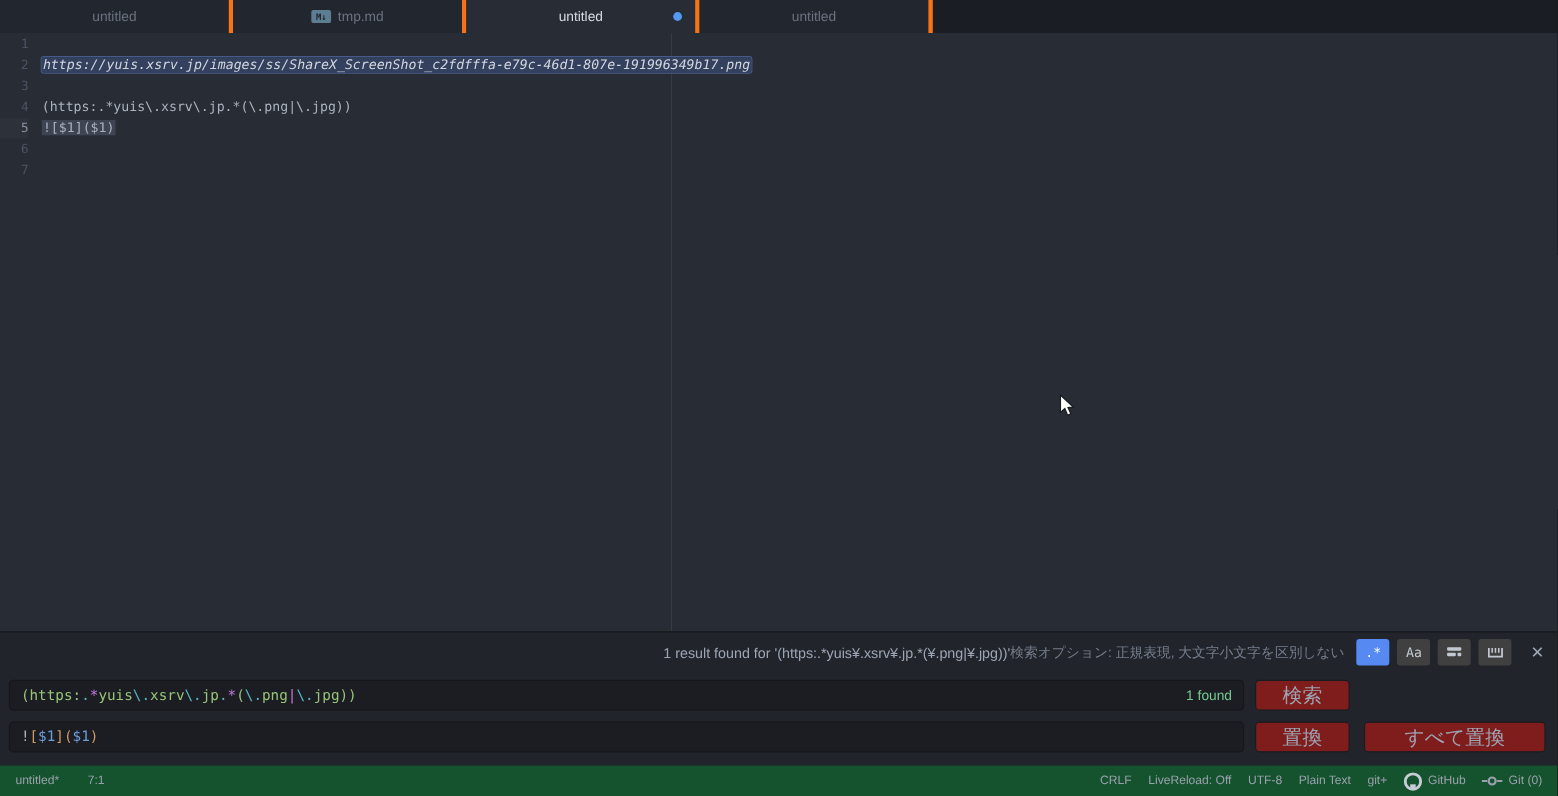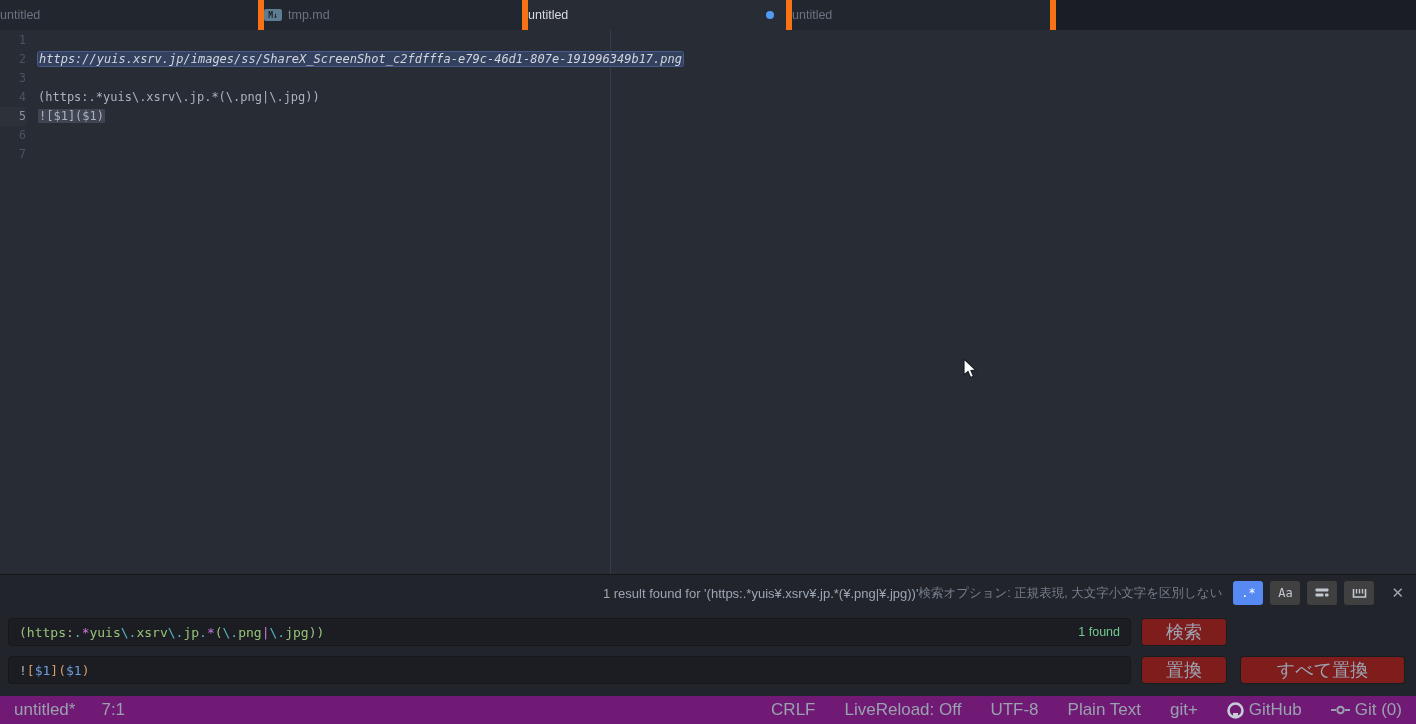--- a/index.html
+++ b/index.html
@@ -4,22 +4,22 @@
 <style>
   * { margin:0; padding:0; box-sizing:border-box; }
   html,body { background:#14161a; }
   .window {
     position:relative; width:1416px; height:724px; overflow:hidden;
     background:#282c34; font-family:"Liberation Sans", sans-serif;
   }
   
   .tabbar { position:absolute; top:0; left:0; right:0; height:30px; display:flex; background:#1a1d23; }
   .tab {
-    width:264px; height:30px; display:flex; align-items:center; 
-    background:#22262e; border-right:6px solid #f97316; color:#6b7280; font-size:12.5px;
+    width:212px; height:30px; display:flex; align-items:center; justify-content:center;
+    background:#22262e; border-right:4px solid #f97316; color:#6b7280; font-size:12.5px;
     position:relative; gap:6px;
   }
   .tab.active { background:#282c34; color:#d7dae0; }
   .tab .mod-dot { position:absolute; right:12px; top:11px; width:8px; height:8px; border-radius:50%; background:#539af2; }
   .md-icon {
     display:inline-flex; align-items:center; justify-content:center;
     width:18px; height:12px; border-radius:2px; background:#5d7d93; color:#1c2026;
     font-size:8px; font-weight:bold; font-family:"DejaVu Sans Mono", monospace;
   }
   .tabbar-fill { flex:1; background:#1a1d23; }
@@ -64,26 +64,26 @@
   }
   .btn-find       { left:1141px; top:43px; width:86px; }
   .btn-find-all   { left:1240px; top:43px; width:165px; }
   .btn-replace    { left:1141px; top:81px; width:86px; }
   .btn-replace-all{ left:1240px; top:81px; width:165px; }
   
   .tok-green{color:#98c379} .tok-cyan{color:#56b6c2} .tok-magenta{color:#c678dd}
   .tok-orange{color:#d19a66} .tok-blue{color:#6e9ed8} .tok-fg{color:#abb2bf}
   
   .statusbar {
-    position:absolute; left:0; right:0; bottom:0; height:28px; background:#701a75;
+    position:absolute; left:0; right:0; bottom:0; height:28px; background:#14532d;
     display:flex; align-items:center; justify-content:space-between; padding:0 14px;
-    color:#9aa1ae; font-size:17px;
+    color:#9aa1ae; font-size:11px;
   }
   .status-left { display:flex; align-items:center; gap:26px; }
-  .status-right { display:flex; align-items:center; gap:29px;margin-left:24px; }
+  .status-right { display:flex; align-items:center; gap:15px;margin-left:24px; }
   .status-item { display:flex; align-items:center; gap:5px; cursor:default; }
   
   .mouse { position:absolute; left:963px; top:358px; pointer-events:none; }
 </style>
 </head>
 <body>
 
 <div class="window">
 
   <div class="tabbar">

